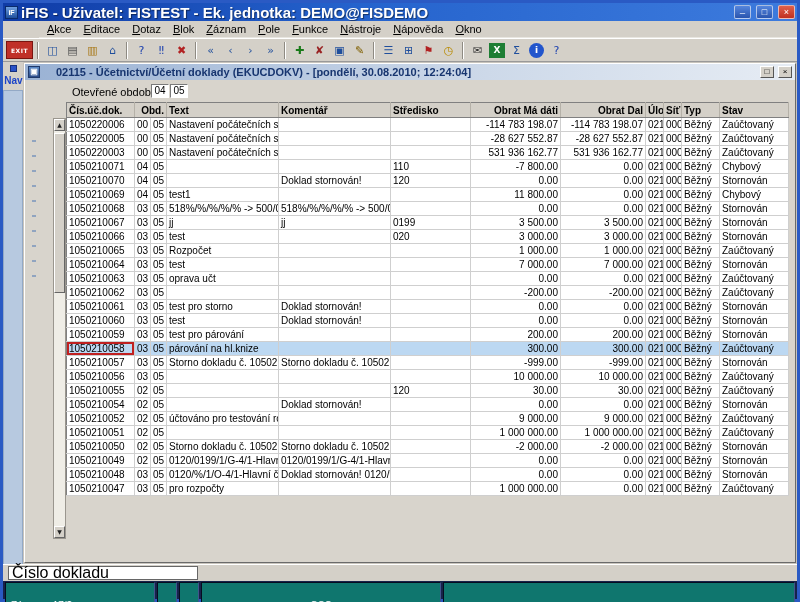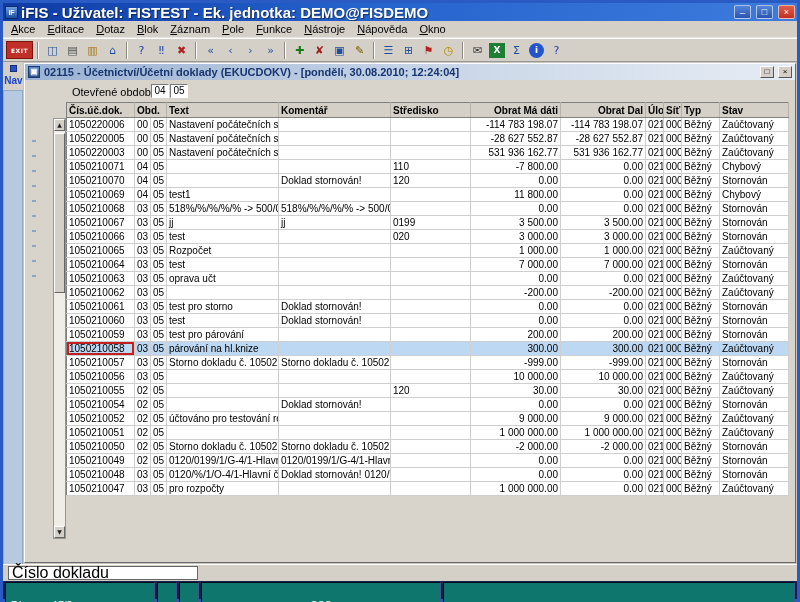--- a/index.html
+++ b/index.html
@@ -22,21 +22,21 @@
   }
   .app-icon { width: 13px; height: 13px; background: linear-gradient(#6fa0e0,#1e4species 90%); background: linear-gradient(#6fa0e0,#1e4e9c); border:1px solid #0a2a6a; color:#fff; font-size:7px; font-weight:bold; text-align:center; line-height:11px; }
   .title-text { color: #fff; font-weight: bold; font-size: 15px; text-shadow: 1px 1px 1px rgba(0,0,0,.5); flex: 1; white-space: nowrap; overflow: hidden; }
   .win-btn { width: 17px; height: 14px; margin-left: 2px; border: 1px solid rgba(255,255,255,.6); border-radius: 2px;
     color: #fff; font-size: 9px; line-height: 12px; text-align: center;
     background: linear-gradient(#5585dd,#2a55ae); }
   .win-btn.close { background: linear-gradient(#e0604a,#c03020); }
   .win-btn.min span { display:block; margin-top:-3px; }
 
   
-  .menubar { height: 17px; flex: 0 0 17px; background: #D4D0C8; display: flex; align-items: center; padding-left: 2px; border-bottom: 1px solid #e8e6e0; }
+  .menubar { height: 17px; flex: 0 0 17px; background: #D4D0C8; display: flex; align-items: center; padding-left: 2px; border-bottom: 1px solid #e8e6e0; margin-left: 36px; }
   .menu-item { padding: 1px 6px; font-size: 11px; color: #000; }
 
   
   .toolbar { height: 24px; flex: 0 0 24px; background: #D4D0C8; display: flex; align-items: center; padding: 1px 3px; gap: 1px;
     border-top: 1px solid #fff; border-bottom: 1px solid #999; font-family: "DejaVu Sans", sans-serif; }
   .tb-btn { width: 19px; height: 18px; display: flex; align-items: center; justify-content: center; font-size: 11px; border: 1px solid transparent; }
   .tb-btn.exit { width: 27px; font-size: 6px; font-weight: bold; letter-spacing: .5px; border: 1px solid #7a1410; }
   .tb-btn[data-name="info-icon"] { width: 15px; height: 15px; border-radius: 8px; font-size: 9px; font-weight: bold; margin: 0 2px; }
   .tb-btn[data-name="excel-icon"] { width: 16px; height: 15px; font-size: 9px; font-weight: bold; margin: 0 1px; }
   .tb-sep { width: 2px; height: 17px; border-left: 1px solid #8e8a82; border-right: 1px solid #fff; margin: 0 3px; }
@@ -48,21 +48,21 @@
   .nav-strip { width: 20px; flex: 0 0 20px; display: flex; flex-direction: column; background: #D4D0C8; }
   .nav-tab { padding: 3px 2px 4px 3px; display: flex; flex-direction: column; align-items: center; gap: 3px; }
   .nav-dot { width: 7px; height: 7px; background: #2a52c8; border: 1px solid #16307e; }
   .nav-label { color: #1c44c8; font-weight: bold; font-size: 10px; }
   .nav-body { flex: 1; background: #b7c9e0; border: 1px solid #93a9c6; border-bottom: none; }
 
   .mdi { flex: 1; margin: 1px; border: 1px solid; border-color: #fff #6a6a6a #6a6a6a #fff; display: flex; flex-direction: column; background: #D8D4CC; min-width: 0; }
   .mdi-titlebar { height: 16px; flex: 0 0 16px; display: flex; align-items: center; gap: 4px; padding: 0 3px;
     background: linear-gradient(90deg, #9ab2d4, #cdd9e9 60%, #e6ecf4); font-weight: bold; font-size: 11px; color: #17356f; }
   .form-icon { width: 12px; height: 12px; background: linear-gradient(#5a8ac8,#2a4a88); border: 1px solid #203a6a; color:#fff; font-size:8px; line-height:10px; text-align:center; }
-  .mdi-title-text { flex: 1; white-space: nowrap; overflow: hidden; }
+  .mdi-title-text { flex: 1; white-space: nowrap; overflow: hidden; margin-left: 12px; }
   .mdi-btn { width: 14px; height: 12px; background: #D4D0C8; border: 1px solid; border-color: #fff #555 #555 #fff; font-size: 8px; line-height: 10px; text-align: center; color: #000; font-weight: normal; }
 
   .mdi-body { flex: 1; position: relative; background: #D8D4CC; overflow: hidden; }
 
   
   .period-label { position: absolute; left: 47px; top: 6px; font-size: 11px; color: #000; }
   .period-fields { position: absolute; left: 126px; top: 4px; display: flex; gap: 1px; }
   .period-field { width: 18px; height: 14px; background: #fff; border: 1px solid; border-color: #7a7a7a #fff #fff #7a7a7a; font-size: 10px; text-align: center; line-height: 12px; }
 
   .left-ticks { position: absolute; left: 7px; top: 60px; width: 4px; height: 140px;
@@ -70,21 +70,21 @@
 
   
   .table-zone { position: absolute; left: 28px; top: 22px; right: 6px; height: 555px; display: flex; overflow: hidden; }
   .vscroll { width: 13px; flex: 0 0 13px; margin-top: 16px; height: 421px; display: flex; flex-direction: column; background: #efede6; border: 1px solid #9a968e; }
   .sb-btn { height: 12px; flex: 0 0 12px; background: #D4D0C8; border: 1px solid; border-color: #fff #666 #666 #fff; font-size: 6px; line-height: 10px; text-align: center; color: #222; font-family: "DejaVu Sans", sans-serif; }
   .sb-track { flex: 1; position: relative; }
   .sb-thumb { position: absolute; left: 0; right: 0; top: 2px; height: 160px; background: #D4D0C8; border: 1px solid; border-color: #fff #666 #666 #fff; }
 
   table.grid { border-collapse: collapse; table-layout: fixed; flex: 1; font-size: 10px; border: 1px solid #808080; align-self: flex-start; width: calc(100% - 13px); }
   table.grid th { height: 15px; background: #D4D0C8; font-weight: bold; font-size: 10px; padding: 0 2px; border-right: 1px solid #b5b1a8; border-bottom: 1px solid #808080; white-space: nowrap; overflow: hidden; text-align: left; }
-  table.grid th.h1 { text-align: left; }
+  table.grid th.h1 { text-align: right; }
   table.grid th.h5, table.grid th.h6 { text-align: right; }
   table.grid td { height: 14px; background: #fff; border-right: 1px solid #cfcfcf; border-bottom: 1px solid #cfcfcf; padding: 0 2px; white-space: nowrap; overflow: hidden; color: #000; }
   td.c1, td.c2, td.c8, td.c9 { text-align: center; }
   td.c6, td.c7 { text-align: right; }
   tr.sel td { background: #bcd8f2; }
   tr.sel td.c0 { box-shadow: inset 0 0 0 2px #c02020; }
 
   
   .action-btn { position: absolute; top: 482px; width: 92px; height: 17px; background: #D4D0C8;
     border: 1px solid; border-color: #fff #404040 #404040 #fff;

